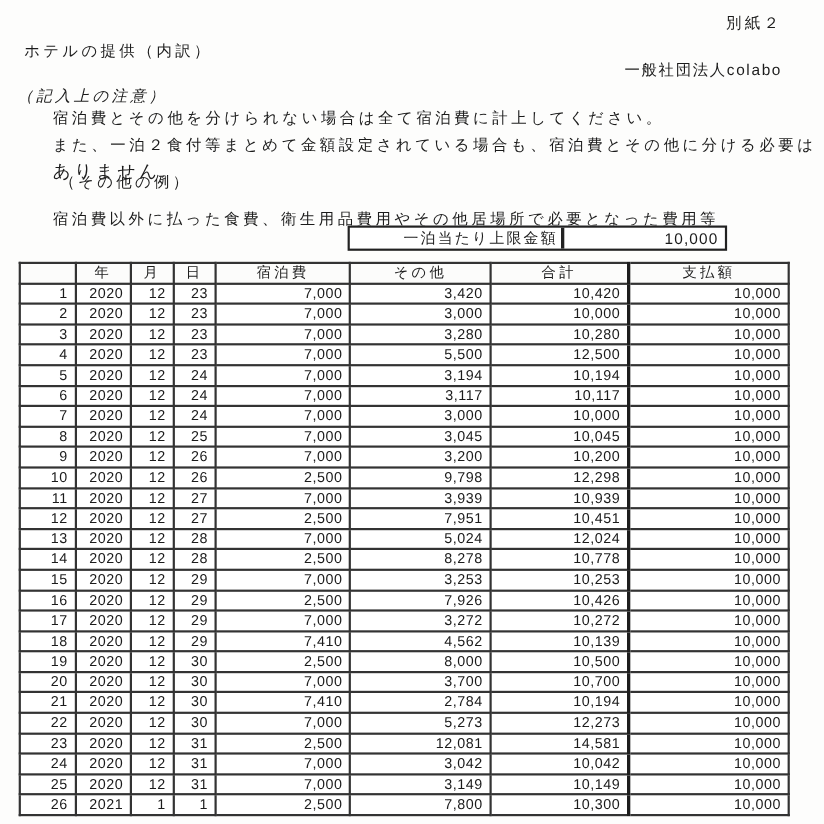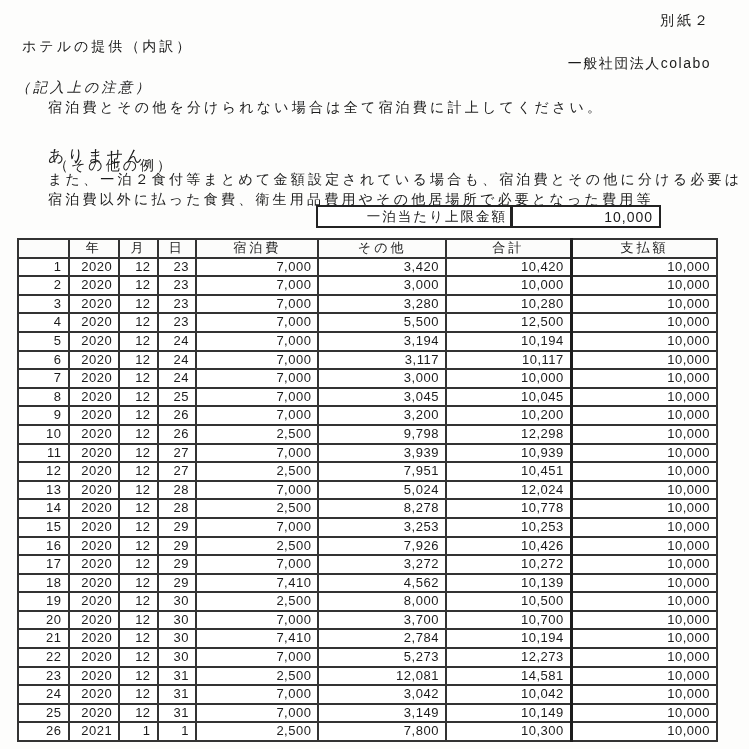--- a/index.html
+++ b/index.html
@@ -24,21 +24,21 @@
   }
   .org{
     position:absolute;top:55px;right:38px;
     font-size:14px;letter-spacing:1.5px;
   }
   .notes-heading{
     position:absolute;top:79px;left:16px;
     font-size:14px;letter-spacing:3px;font-style:italic;
   }
   .note1{position:absolute;top:99px;left:48px;font-size:14px;letter-spacing:3.2px;}
-  .note2{position:absolute;top:123px;left:48px;font-size:14px;letter-spacing:3.2px;margin-top:48px;}
+  .note2{position:absolute;top:123px;left:48px;font-size:14px;letter-spacing:3.2px;}
   .note3{position:absolute;top:146px;left:48px;font-size:16px;letter-spacing:3.2px;}
   .example-heading{position:absolute;top:157px;left:54px;font-size:14px;letter-spacing:3px;}
   .example-text{position:absolute;top:191px;left:48px;font-size:14px;letter-spacing:3.2px;}
 
   .limit-box{
     position:absolute;top:205px;left:316px;width:345px;height:23px;
     display:flex;border:2.5px solid #222;background:#fff;
     box-sizing:border-box;
   }
   .limit-label{

